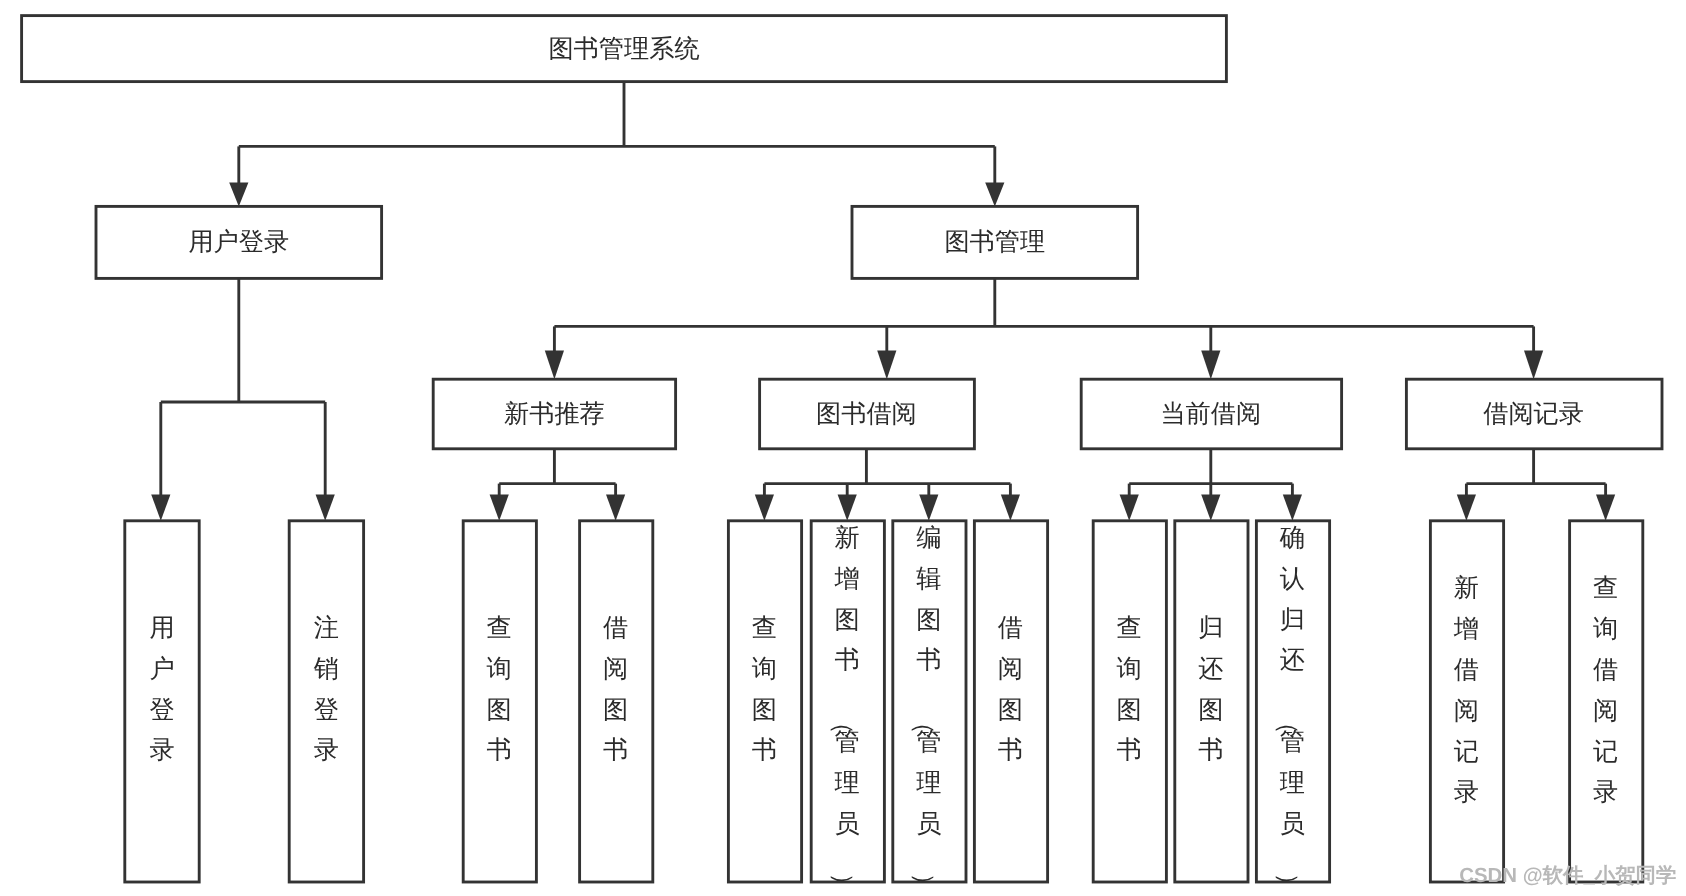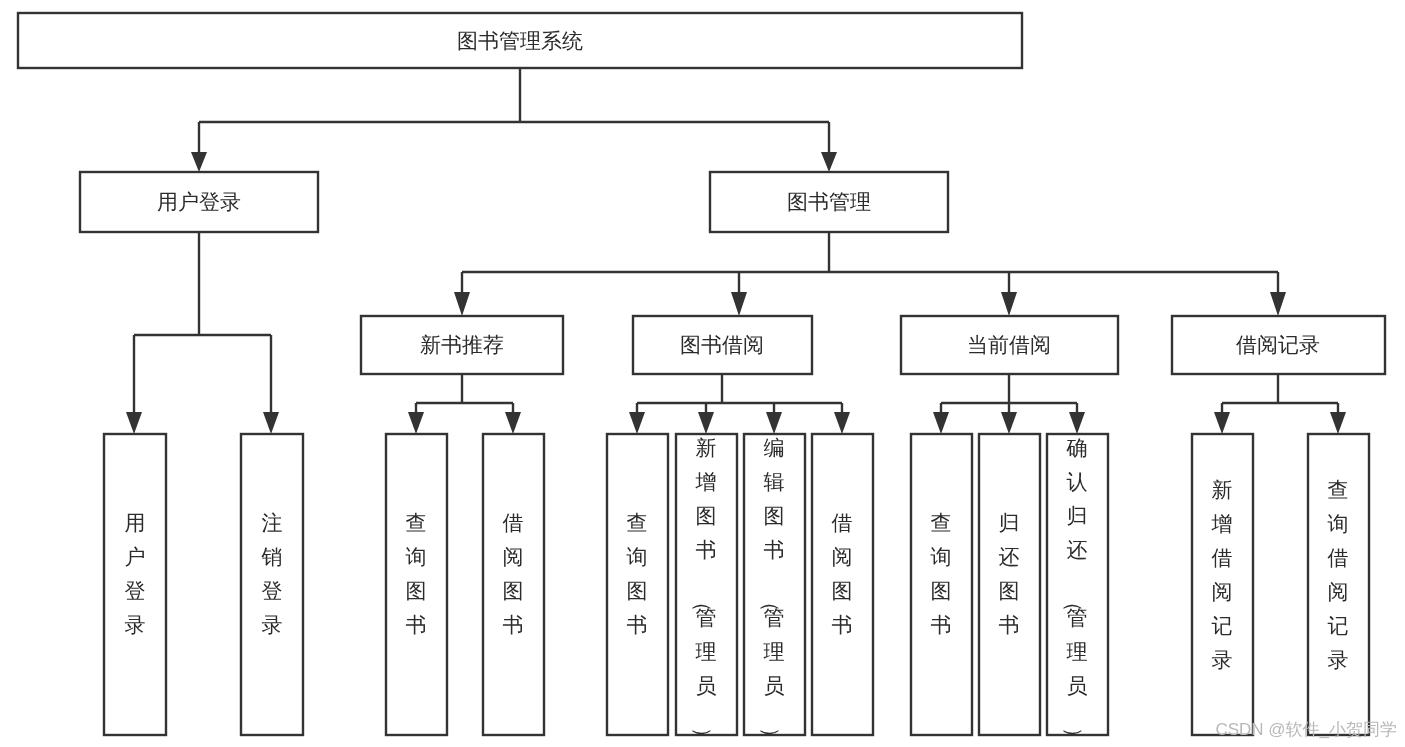--- a/index.html
+++ b/index.html
@@ -54,20 +54,21 @@
   }
   .watermark {
     position: absolute;
     right: 8px;
     bottom: 6px;
     font-family: "Liberation Sans", sans-serif;
     font-size: 17px;
     color: #b8b8b8;
     white-space: nowrap;
     user-select: none;
+    font-weight: bold;
   }
 </style>
 </head>
 <body>
 
 <div id="diagram-root">
 
   <svg class="tree" viewBox="0 0 1405 747" xmlns="http://www.w3.org/2000/svg">
 
     <g>

